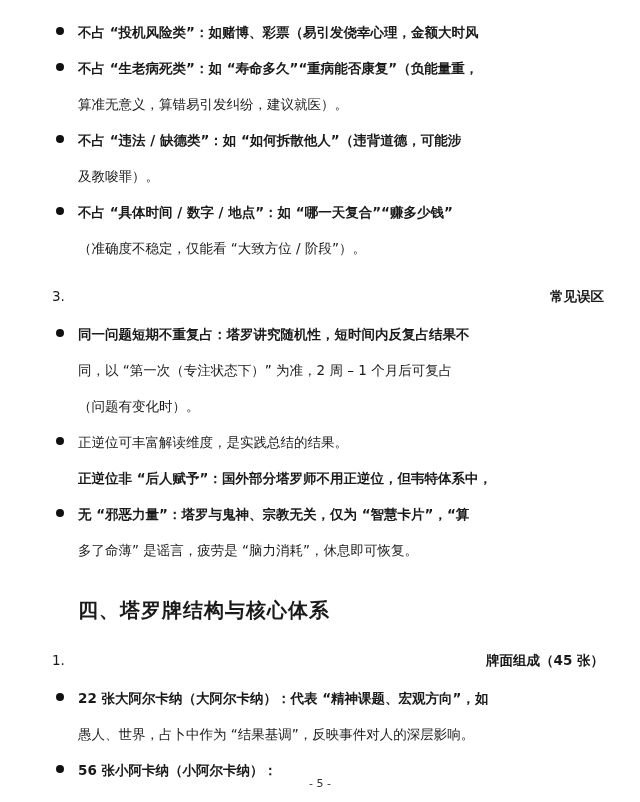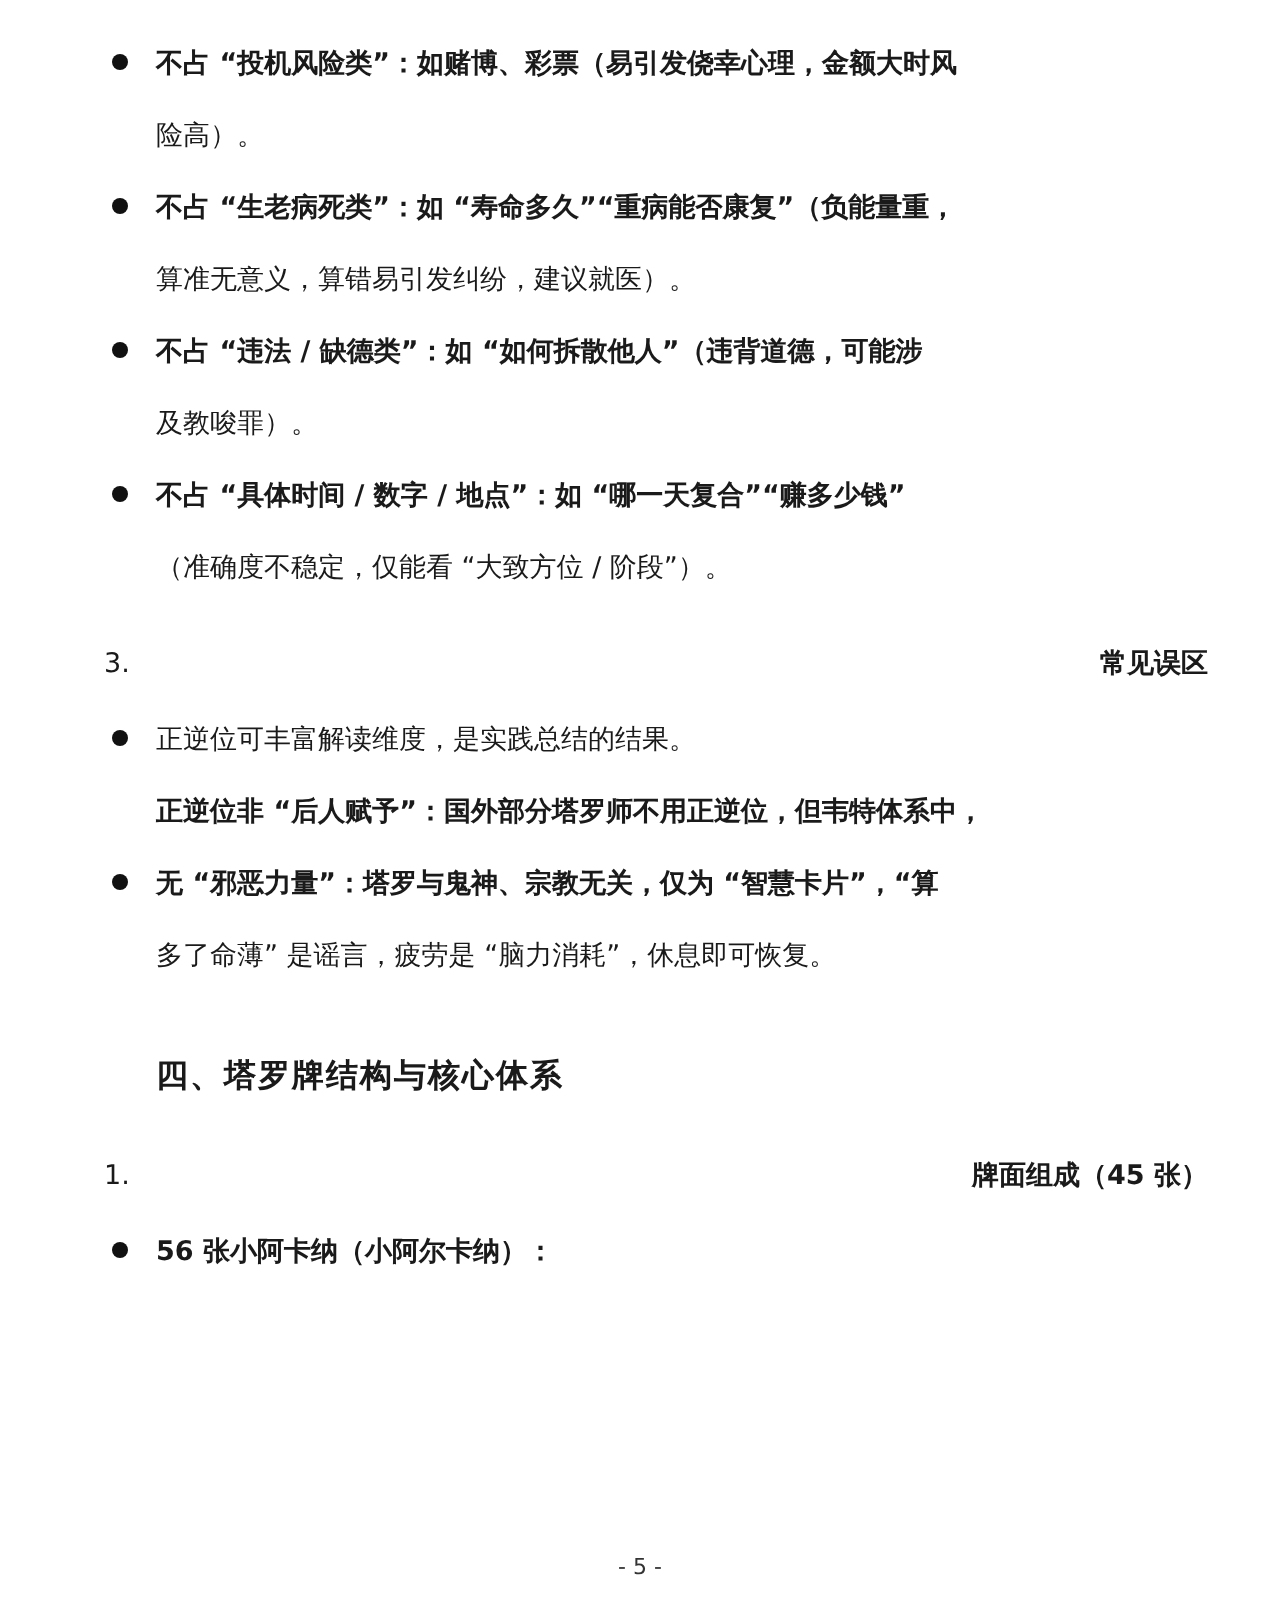--- a/index.html
+++ b/index.html
@@ -67,21 +67,21 @@
     line-height: 36px;
   }
   .num-item .ln {
     font-size: 13.5px;
     line-height: 36px;
     font-weight: bold;
     text-align: right;
   }
   
   .heading {
-    font-size: 16px;
+    font-size: 20px;
     line-height: 40px;
     font-weight: bold;
     letter-spacing: 1px;
     margin-top: 22px;
     margin-bottom: 8px;
     padding-left: 26px;
   }
   .b { font-weight: bold; }
   .footer {
     position: absolute;
@@ -95,21 +95,20 @@
   }
 </style>
 </head>
 <body>
 
 <div class="page">
 
   <div class="blk bullet-item">
     <span class="dot"></span>
     <div class="ln b">不占 “投机风险类”：如赌博、彩票（易引发侥幸心理，金额大时风</div>
-    <div class="ln cont">险高）。</div>
   </div>
 
   <div class="blk bullet-item">
     <span class="dot"></span>
     <div class="ln b">不占 “生老病死类”：如 “寿命多久”“重病能否康复”（负能量重，</div>
     <div class="ln cont">算准无意义，算错易引发纠纷，建议就医）。</div>
   </div>
 
   <div class="blk bullet-item">
     <span class="dot"></span>
@@ -121,40 +120,51 @@
     <span class="dot"></span>
     <div class="ln b">不占 “具体时间 / 数字 / 地点”：如 “哪一天复合”“赚多少钱”</div>
     <div class="ln cont">（准确度不稳定，仅能看 “大致方位 / 阶段”）。</div>
   </div>
 
   <div class="blk num-item">
     <span class="num">3.</span>
     <div class="ln">常见误区</div>
   </div>
 
+  <div class="blk bullet-item">
+    <span class="dot"></span>
+    <div class="ln b">同一问题短期不重复占：塔罗讲究随机性，短时间内反复占结果不</div>
+    <div class="ln cont">同，以 “第一次（专注状态下）” 为准，2 周 – 1 个月后可复占</div>
+    <div class="ln cont">（问题有变化时）。</div>
+  </div>
 
   <div class="blk bullet-item">
     <span class="dot"></span>
     <div class="ln cont">正逆位可丰富解读维度，是实践总结的结果。</div>
     <div class="ln b">正逆位非 “后人赋予”：国外部分塔罗师不用正逆位，但韦特体系中，</div>
   </div>
 
   <div class="blk bullet-item">
     <span class="dot"></span>
     <div class="ln b">无 “邪恶力量”：塔罗与鬼神、宗教无关，仅为 “智慧卡片”，“算</div>
     <div class="ln cont">多了命薄” 是谣言，疲劳是 “脑力消耗”，休息即可恢复。</div>
   </div>
 
   <div class="blk heading">四、塔罗牌结构与核心体系</div>
 
   <div class="blk num-item">
     <span class="num">1.</span>
     <div class="ln">牌面组成（45 张）</div>
   </div>
 
+  <div class="blk bullet-item">
+    <span class="dot"></span>
+    <div class="ln b">22 张大阿尔卡纳（大阿尔卡纳）：代表 “精神课题、宏观方向”，如</div>
+    <div class="ln cont">愚人、世界，占卜中作为 “结果基调”，反映事件对人的深层影响。</div>
+  </div>
 
   <div class="blk bullet-item">
     <span class="dot"></span>
     <div class="ln b">56 张小阿卡纳（小阿尔卡纳）：</div>
   </div>
 
   <div class="footer">- 5 -</div>
 </div>
 
 </body></html>

